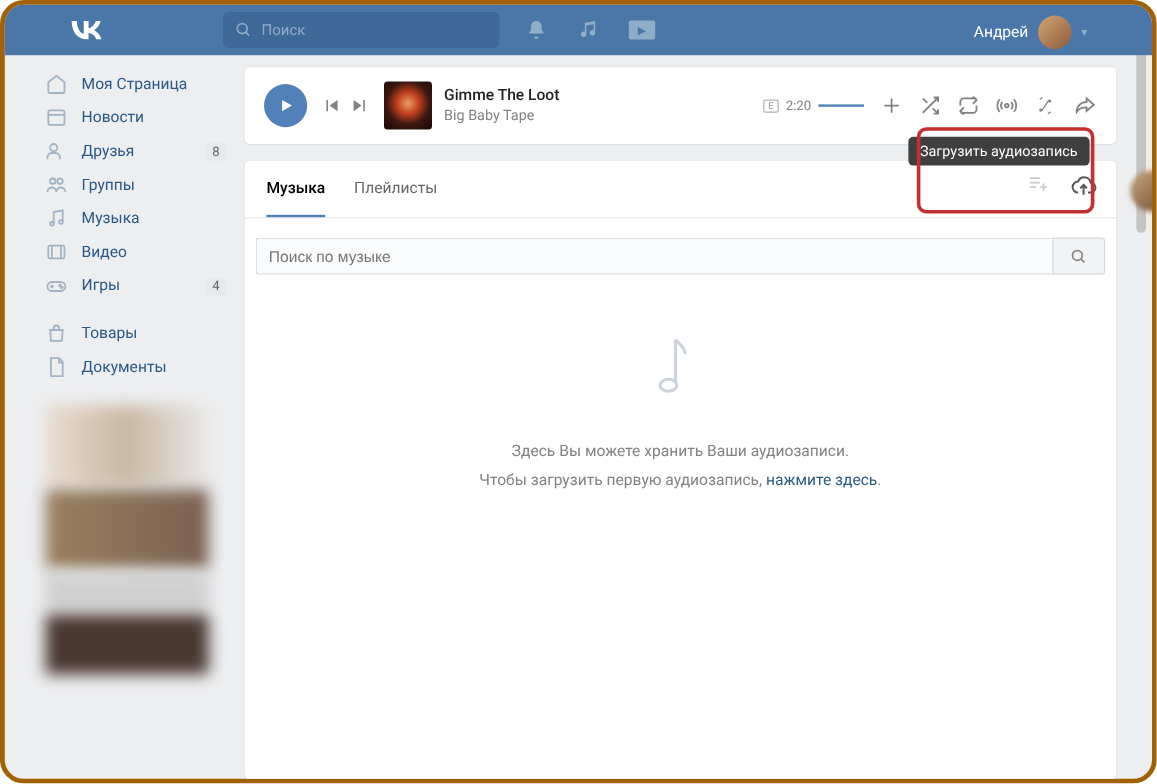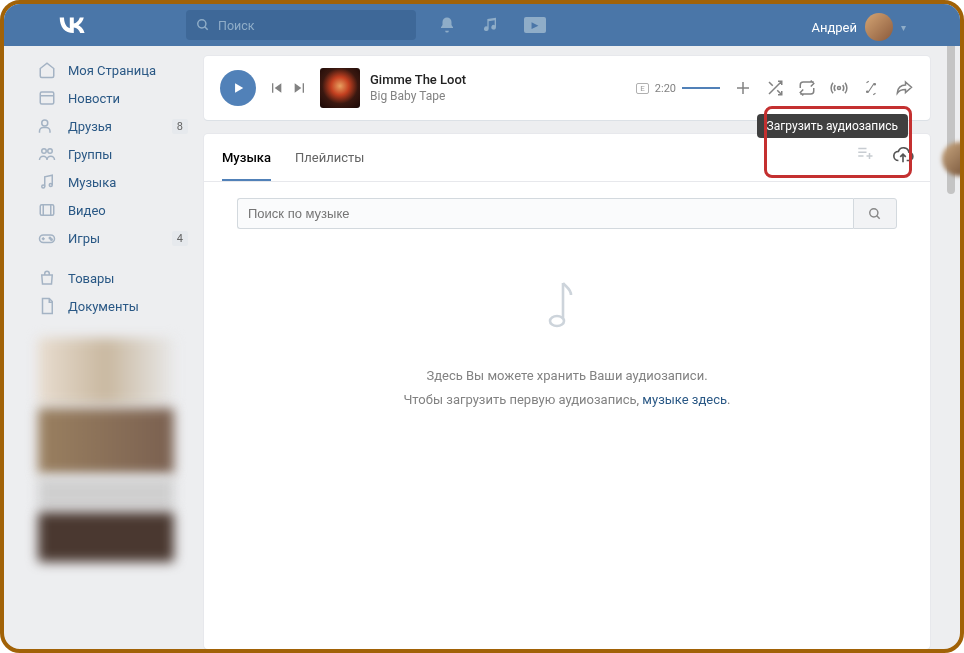--- a/index.html
+++ b/index.html
@@ -48,21 +48,21 @@
 
 .music-card { background: #fff; border-radius: 4px; box-shadow: 0 1px 0 #dce1e6, 0 0 0 1px #e7e8ec; margin-top: 14px; padding: 0; position: relative; flex: 1; }
 .tabs { display: flex; gap: 24px; padding: 0 18px; border-bottom: 1px solid #e7e8ec; position: relative; }
 .tab { padding: 16px 0 14px; color: #656565; font-size: 13px; cursor: pointer; border-bottom: 2px solid transparent; }
 .tab.active { color: #000; border-bottom-color: #5181b8; font-weight: 500; }
 .tab-actions { position: absolute; right: 14px; top: 10px; display: flex; gap: 14px; align-items: flex-start; }
 .tooltip { position: absolute; right: 8px; top: -30px; background: #3f3f3f; color: #fff; font-size: 12px; padding: 5px 10px; border-radius: 4px; white-space: nowrap; }
 .highlight-ring { position: absolute; right: 4px; top: -38px; width: 148px; height: 72px; border: 3px solid #c43030; border-radius: 8px; pointer-events: none; }
 .avatar-side { position: absolute; right: -46px; top: 8px; width: 34px; height: 34px; border-radius: 50%; background: linear-gradient(135deg, #caa880, #6a4830); filter: blur(2px); }
 
-.search-row { padding: 16px 33px 10px; display: flex; gap: 0; }
+.search-row { padding: 16px 9px 10px; display: flex; gap: 0; }
 .search-input { flex: 1; border: 1px solid #d3d9de; border-right: none; border-radius: 3px 0 0 3px; padding: 7px 10px; font-size: 13px; color: #656565; background: #fafbfc; }
 .search-btn { width: 44px; border: 1px solid #d3d9de; background: #f2f3f5; border-radius: 0 3px 3px 0; display: flex; align-items: center; justify-content: center; color: #888; cursor: pointer; }
 
 .empty-state { text-align: center; color: #828282; padding: 36px 0 20px; font-size: 13px; line-height: 1.8; }
 .music-note { color: #cdd4db; margin-bottom: 22px; display: inline-block; }
 .link { color: #2a5885; cursor: pointer; }
 
 svg { display: block; }
 </style>
 </head>
@@ -314,20 +314,20 @@
         <div class="empty-state">
           <span class="music-note">
             <svg width="50" height="60" viewBox="0 0 24 30" fill="none" stroke="currentColor" stroke-width="1.3">
                 <path d="M10 4v18"></path>
                 <ellipse cx="7" cy="23" rx="3.5" ry="2.5"></ellipse>
                 <path d="M10 4c1.5 2 4 3 4 6"></path>
               </svg>
           </span>
           <div>Здесь Вы можете хранить Ваши аудиозаписи.</div>
           <div>
-            <span>Чтобы загрузить первую аудиозапись, </span><span class="link">музыке здесь</span><span>.</span>
+            <span>Чтобы загрузить первую аудиозапись, </span><span class="link">нажмите здесь</span><span>.</span>
           </div>
         </div>
       </div>
 
     </div>
   </div>
 </div>
 
 </body></html>

